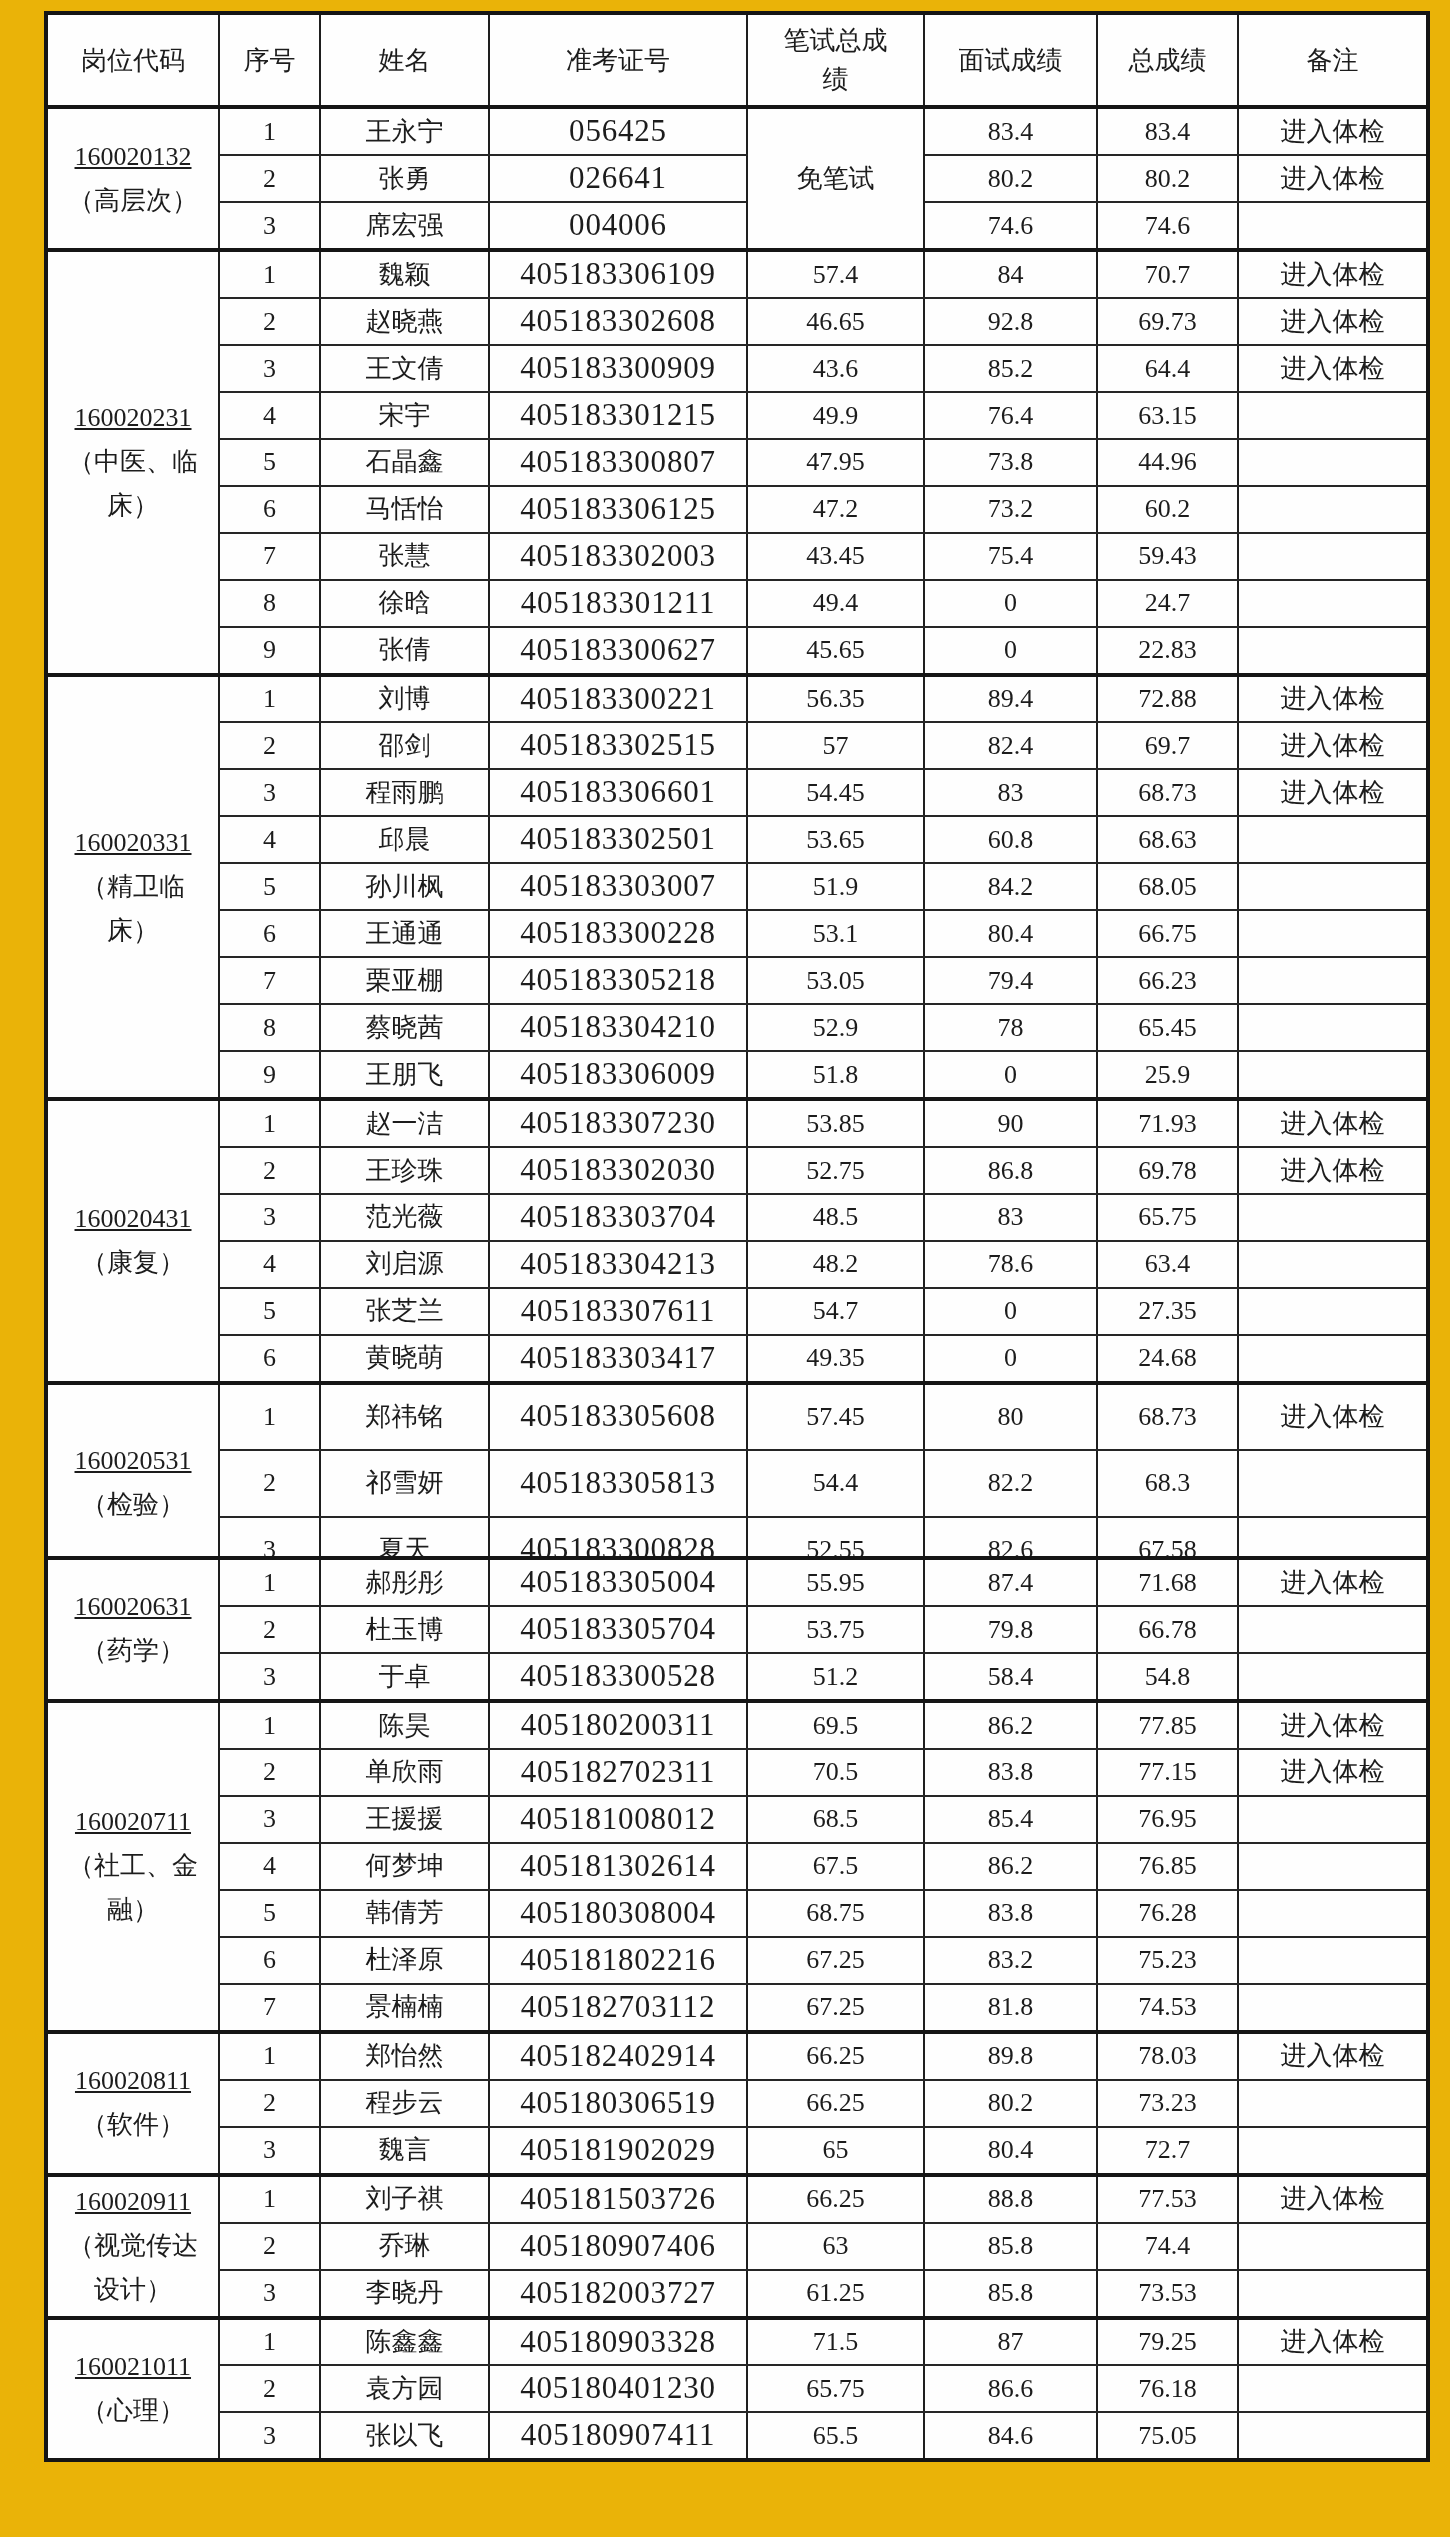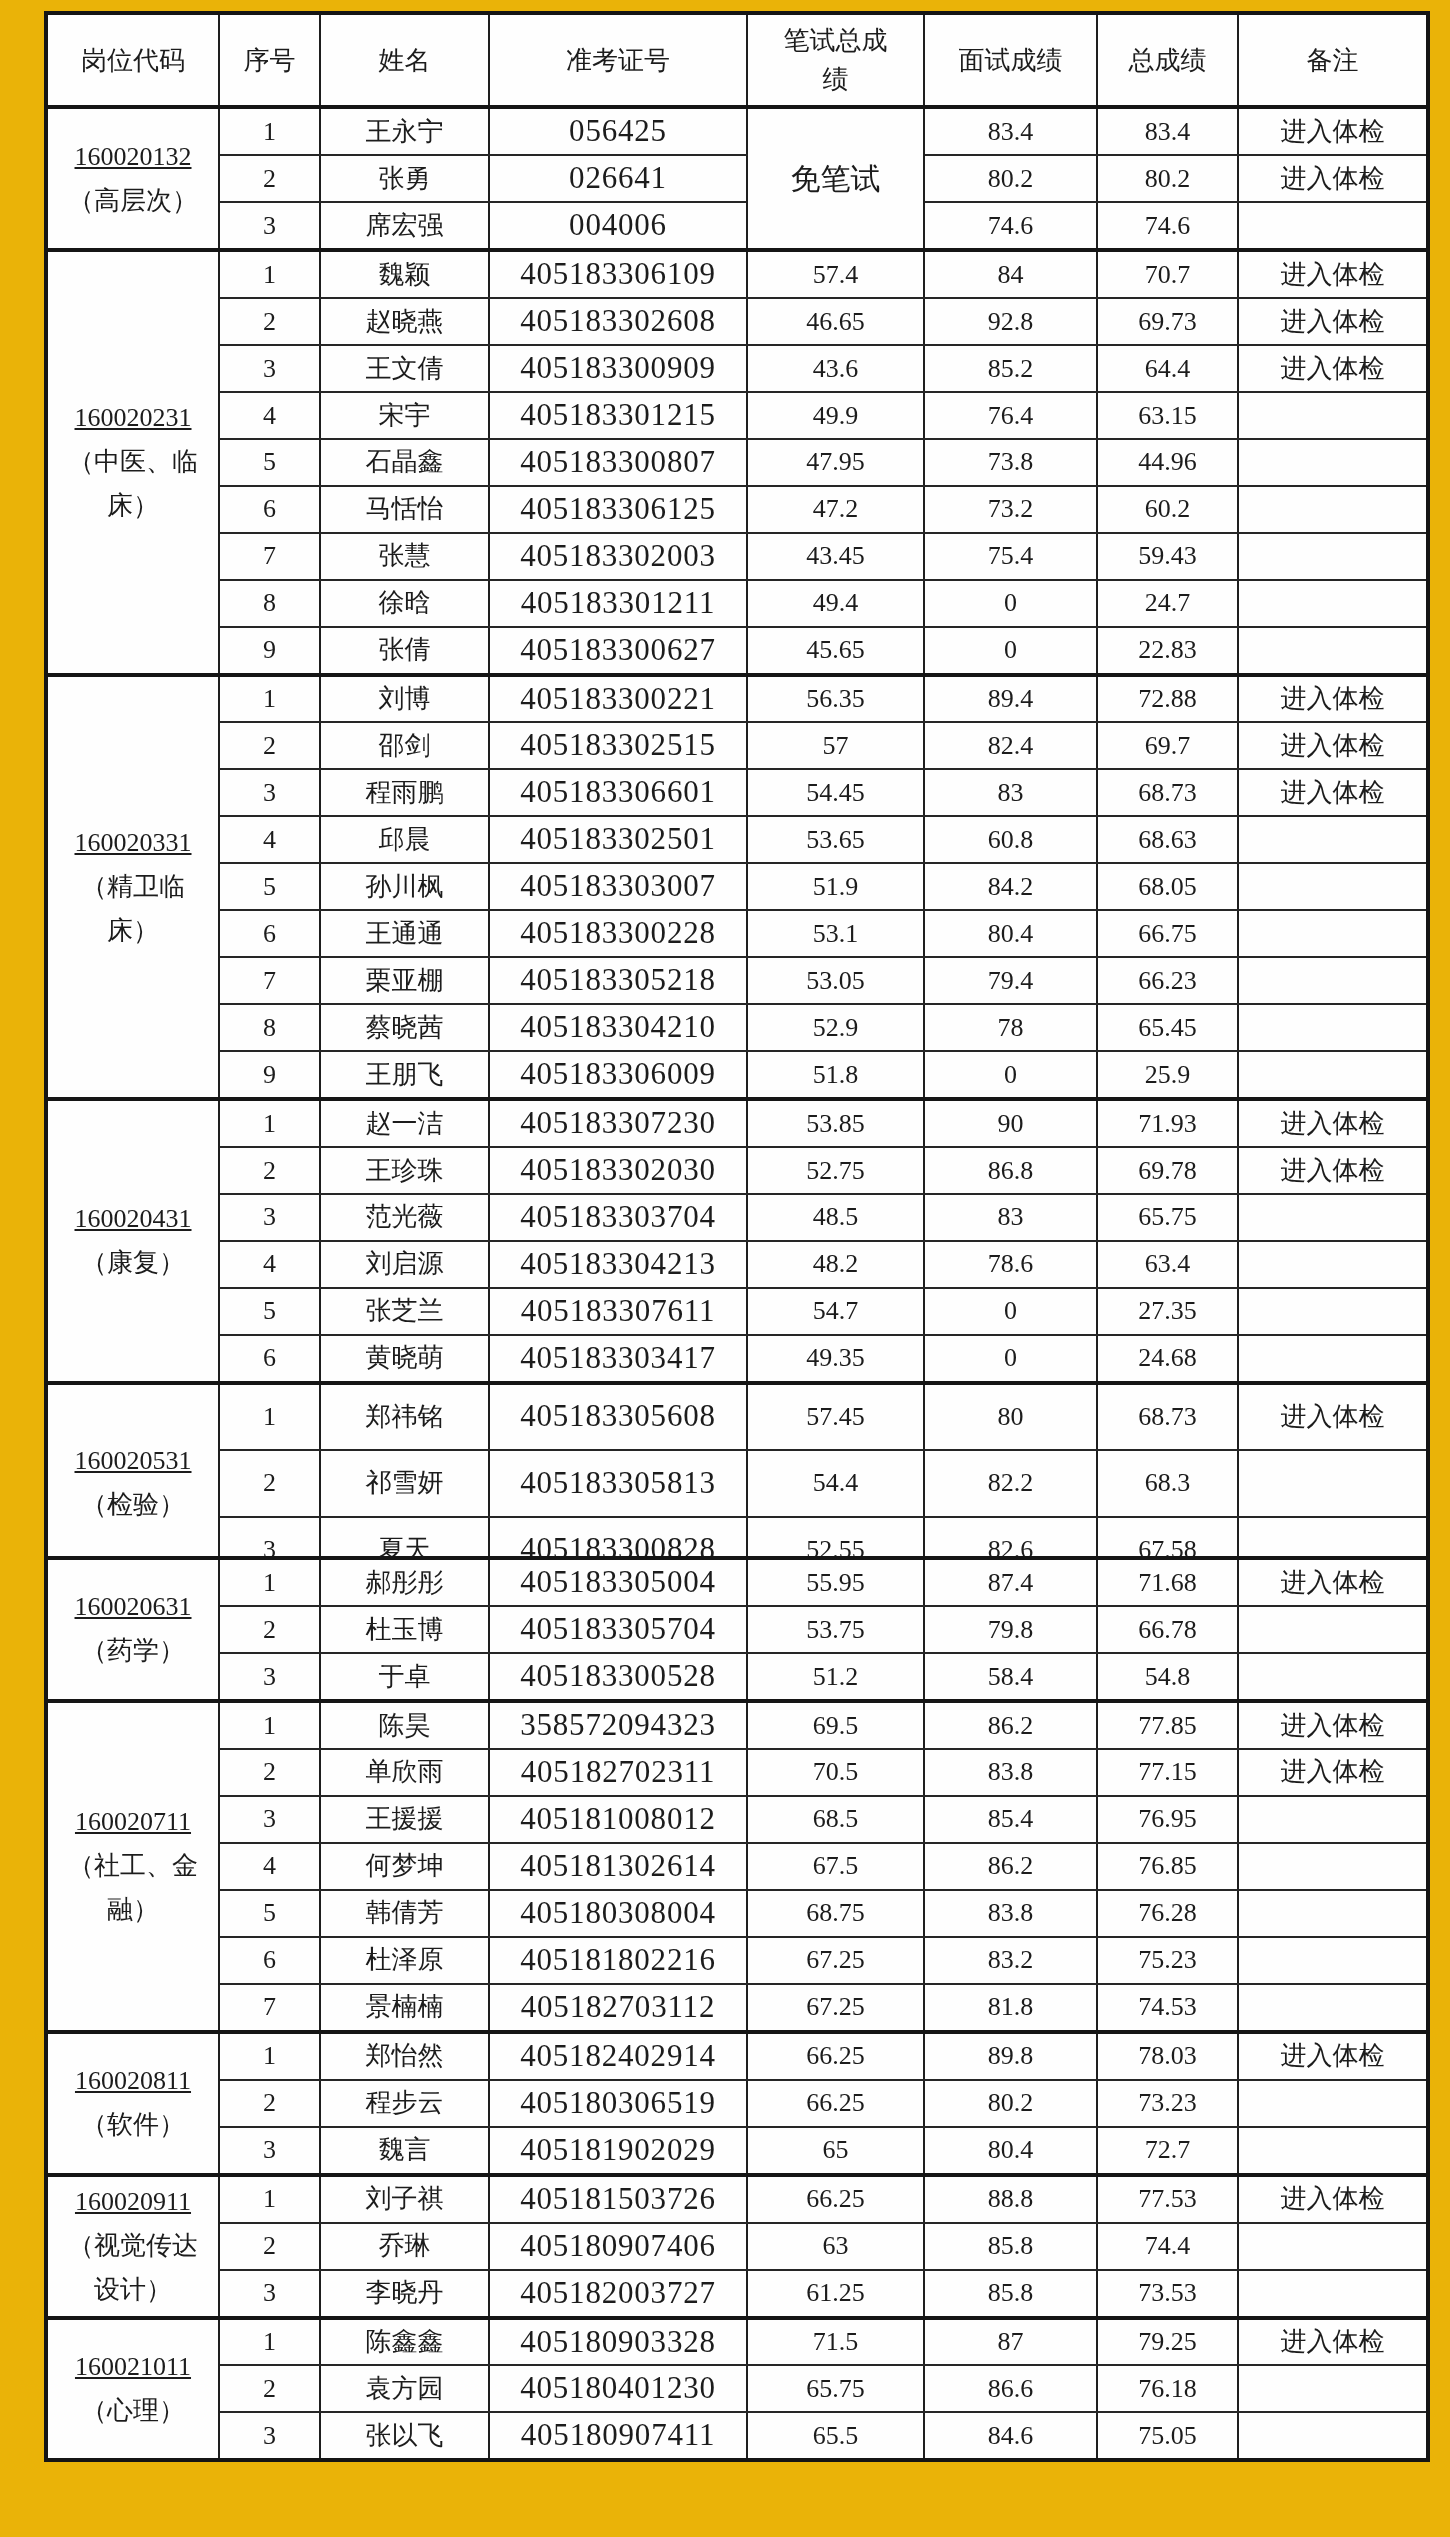--- a/index.html
+++ b/index.html
@@ -44,21 +44,21 @@
     border-bottom: 3.2px solid #151515;
     white-space: pre-line;
     line-height: 39px;
   }
   tr.grp-top > td { border-top: 4px solid #151515; }
 
   td.code-cell { line-height: 44px; }
   td.code-cell .gcode { line-height: 44px; text-decoration: underline; }
   td.code-cell .gname { white-space: pre-line; line-height: 44px; }
   td.ticket-cell { font-size: 31px; letter-spacing: 0.8px; }
-  td.written-merged { font-size: 30px; }
+  td.written-merged { font-size: 26px; }
 
   .footnote {
     position: absolute;
     left: 95px;
     top: 2475px;
     font-size: 27px;
     letter-spacing: 0.8px;
     color: #1c1c1c;
   }
 </style>
@@ -432,21 +432,21 @@
             <td></td>
           </tr>
           <tr class="grp-top" style="height: 47px;">
             <td rowspan="7" class="code-cell">
               <div class="gcode">160020711</div>
               <div class="gname">（社工、金
 融）</div>
             </td>
             <td>1</td>
             <td>陈昊</td>
-            <td class="ticket-cell">358572094323</td>
+            <td class="ticket-cell">405180200311</td>
             <td>69.5</td>
             <td>86.2</td>
             <td>77.85</td>
             <td>进入体检</td>
           </tr>
           <tr style="height: 47px;">
             <td>2</td>
             <td>单欣雨</td>
             <td class="ticket-cell">405182702311</td>
             <td>70.5</td>

